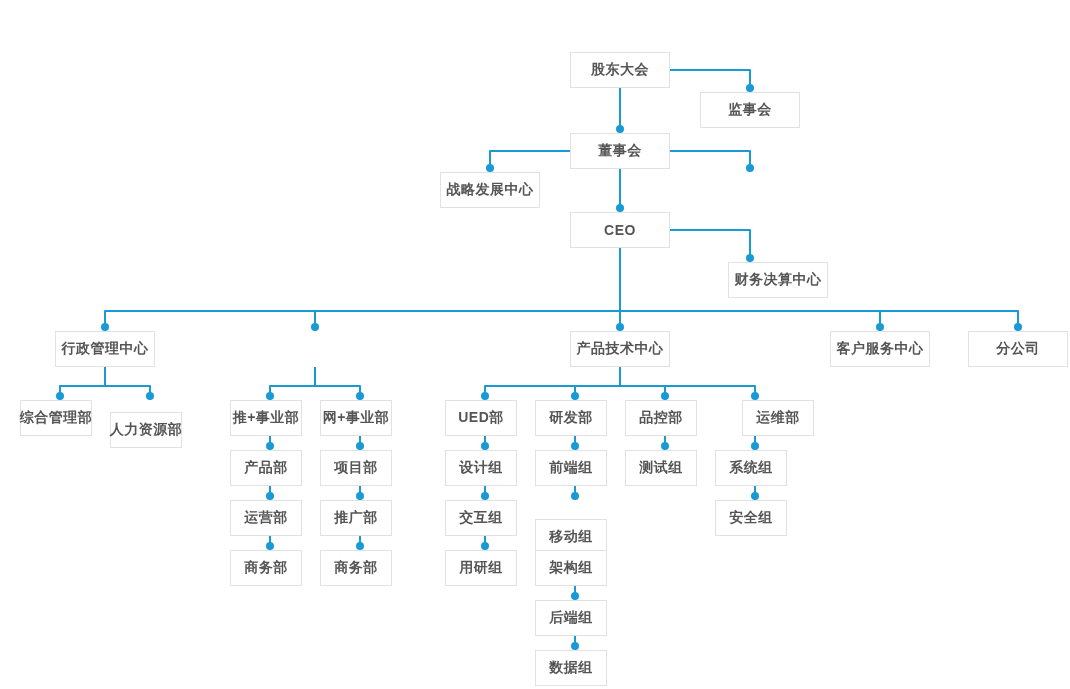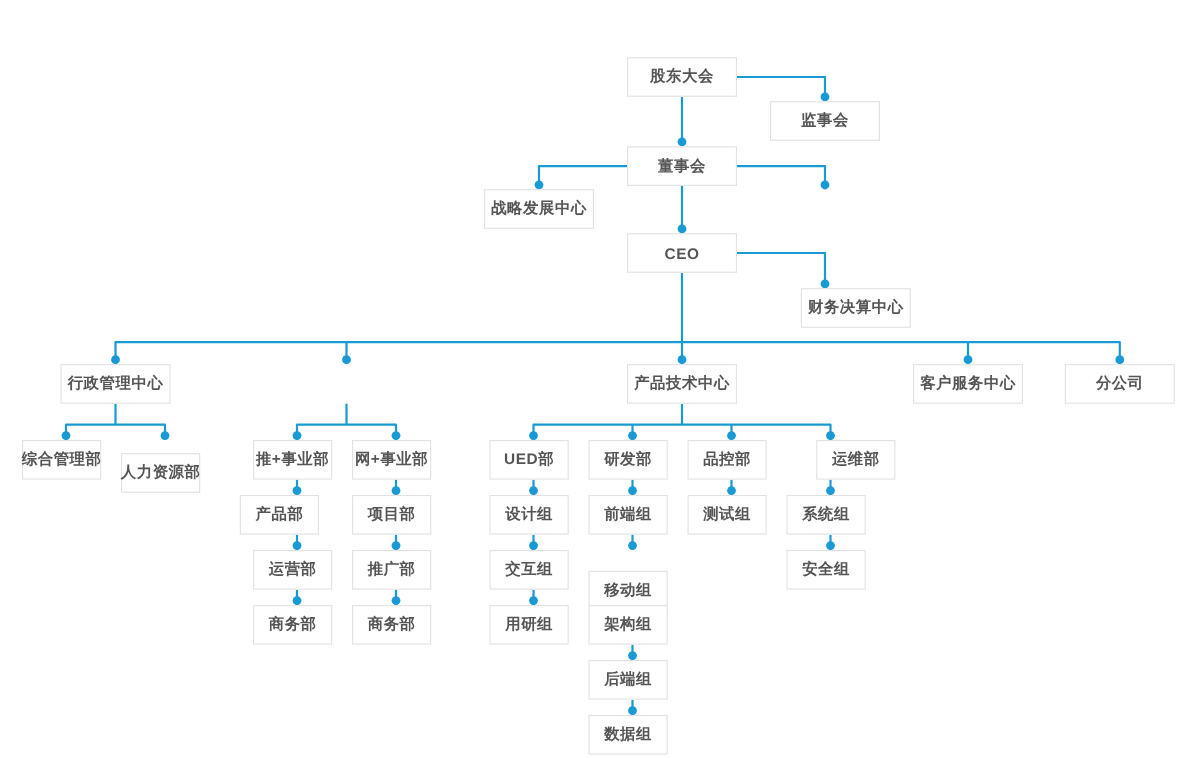--- a/index.html
+++ b/index.html
@@ -124,21 +124,21 @@
 
   <div class="node w80" style="left:20px;top:400px">综合管理部</div>
   <div class="node w80" style="left:110px;top:412px">人力资源部</div>
   <div class="node w80" style="left:230px;top:400px">推+事业部</div>
   <div class="node w80" style="left:320px;top:400px">网+事业部</div>
   <div class="node w80" style="left:445px;top:400px">UED部</div>
   <div class="node w80" style="left:535px;top:400px">研发部</div>
   <div class="node w80" style="left:625px;top:400px">品控部</div>
   <div class="node w80" style="left:742px;top:400px">运维部</div>
 
-  <div class="node w80" style="left:218px;top:450px">产品部</div>
+  <div class="node w80" style="left:230px;top:450px">产品部</div>
   <div class="node w80" style="left:320px;top:450px">项目部</div>
   <div class="node w80" style="left:445px;top:450px">设计组</div>
   <div class="node w80" style="left:535px;top:450px">前端组</div>
   <div class="node w80" style="left:625px;top:450px">测试组</div>
   <div class="node w80" style="left:715px;top:450px">系统组</div>
 
   <div class="node w80" style="left:230px;top:500px">运营部</div>
   <div class="node w80" style="left:320px;top:500px">推广部</div>
   <div class="node w80" style="left:445px;top:500px">交互组</div>
   <div class="node w80" style="left:535px;top:519px">移动组</div>

